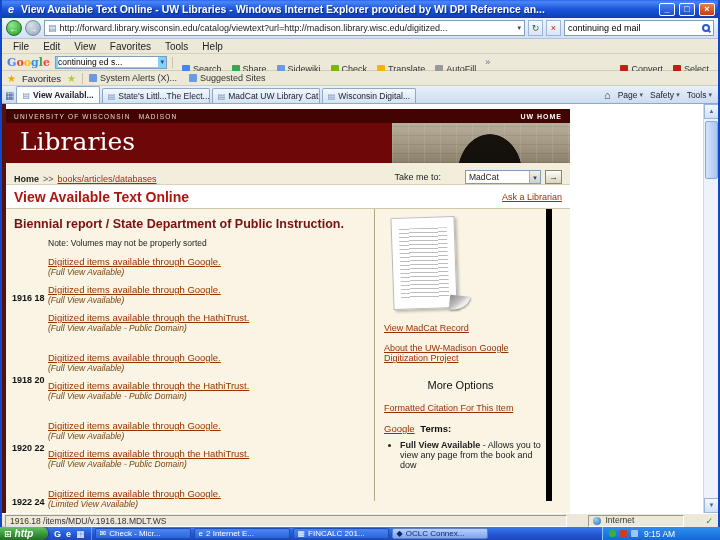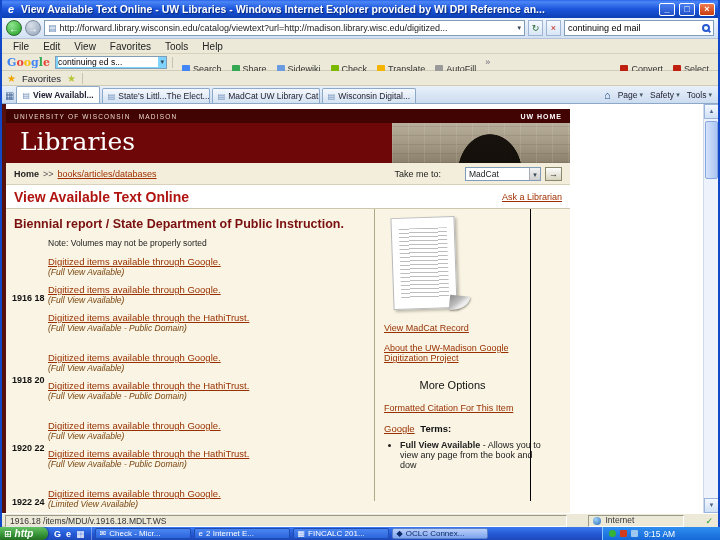--- a/index.html
+++ b/index.html
@@ -86,21 +86,21 @@
   .uwhome{margin-left:auto;color:#fff;font-weight:bold;font-size:7px;letter-spacing:1px;}
   .banner-main{height:40px;position:relative;}
   .libname{font-family:"DejaVu Serif","Liberation Serif",serif;font-size:25px;color:#fff;padding-left:14px;line-height:38px;}
   .photo{position:absolute;right:0;top:0;width:178px;height:40px;
     background:
       radial-gradient(ellipse 58px 72px at 55% 128%, rgba(10,6,2,.92) 0 55%, transparent 56%),
       repeating-linear-gradient(90deg, rgba(255,255,255,.10) 0 1px, transparent 1px 16px),
       repeating-linear-gradient(0deg, rgba(0,0,0,.08) 0 1px, transparent 1px 9px),
       linear-gradient(180deg,#b7ae9b 0%,#a0957f 60%,#8a7f6a 100%);}
 
-  .crumbrow{width:564px;height:22px;background:#f3eedb;border-bottom:1px solid #d8d2ba;display:flex;align-items:center;padding:0 8px;font-size:9px;color:#222;}
+  .crumbrow{width:564px;height:22px;background:#f3eedb;border-bottom:1px solid #d8d2ba;display:flex;align-items:flex-end;padding:0 8px;font-size:9px;color:#222;}
   .crumb-home{font-weight:bold;}
   .crumb-sep{margin:0 4px;color:#555;}
   .crumb-link{color:#a03000;text-decoration:underline;}
   .takeme{margin-left:auto;display:flex;align-items:center;gap:4px;}
   .dropdown{width:76px;height:14px;border:1px solid #7f9db9;background:#fff;display:flex;align-items:center;font-size:8.5px;margin-left:20px;}
   .dropdown .dval{flex:1;padding:0 3px;}
   .dropdown .darr{width:11px;height:100%;background:linear-gradient(#f2f2f2,#cfcfcf);border-left:1px solid #aab;text-align:center;font-size:7px;line-height:13px;color:#345;}
   .gobtn{width:17px;height:14px;border:1px solid #8a8a6a;background:linear-gradient(#fdfdfb,#d8d4c0);font-size:9px;line-height:12px;text-align:center;color:#333;}
 
   .titlerow{width:564px;height:24px;background:#fff;border-bottom:1px solid #cfc7ad;display:flex;align-items:center;padding:0 8px;}
@@ -111,21 +111,21 @@
   .doc-heading{margin:8px 0 6px 8px;width:350px;color:#7a1010;font-weight:bold;font-size:12.5px;line-height:1.2;}
   .note{margin:0 0 8px 42px;font-size:8.5px;color:#1a1a1a;}
   .volumes{margin-left:6px;width:360px;}
   .vol-group{display:flex;margin-bottom:12px;}
   .vol-year{flex:0 0 36px;display:flex;align-items:center;font-weight:bold;font-size:9px;color:#111;}
   .vol-entries{flex:1;}
   .entry{margin-bottom:7px;}
   .entry-link{display:inline-block;color:#993000;text-decoration:underline;font-size:9.5px;cursor:pointer;}
   .entry-note{font-style:italic;font-size:8.5px;color:#7a4510;}
 
-  .sidebar{position:absolute;left:368px;top:0;bottom:12px;width:157px;border-left:1px solid #aea984;border-right:1px solid #000000;padding:6px 9px 0;}
+  .sidebar{position:absolute;left:368px;top:0;bottom:12px;width:178px;border-left:1px solid #aea984;border-right:6px solid #000000;padding:6px 9px 0;}
   .thumb{width:64px;height:92px;background:#fff;border:1px solid #b8b8b8;box-shadow:2px 2px 3px rgba(0,0,0,.25);transform:rotate(-2deg);
     margin:2px 0 14px 8px;position:relative;}
   .thumb::before{content:"";position:absolute;left:7px;right:7px;top:10px;bottom:10px;
     background:repeating-linear-gradient(180deg,#bdbdbd 0 1px,transparent 1px 4px);}
   .curl{position:absolute;right:-13px;bottom:-4px;width:20px;height:15px;border-radius:0 0 100% 0;transform:rotate(8deg);
     background:linear-gradient(315deg,#ececec 0 40%,#bdbdbd 60%,#8c8c8c 100%);box-shadow:1px 1px 2px rgba(0,0,0,.35);}
   .side-link{display:block;color:#993000;text-decoration:underline;font-size:9px;margin-bottom:10px;width:150px;cursor:pointer;}
   .more-options{font-size:11px;font-weight:normal;color:#111;text-align:center;margin:16px 0 12px;}
   .terms-line{font-size:9.5px;margin-bottom:6px;}
   .terms-line .glink{color:#993000;text-decoration:underline;cursor:pointer;}
@@ -263,20 +263,32 @@
           <span>Select</span>
         </div>
       </div>
   </div>
 
   <div class="favbar">
     <span class="star">★</span>
     <span class="fav-label">Favorites</span>
     <span class="star" style="color:#b9c63a;">★</span>
     <div class="vsep"></div>
+    <div style="display:flex;gap:12px;">
+
+        <div class="fav-item">
+          <span class="fic"></span>
+          <span>System Alerts (X)...</span>
+        </div>
+
+        <div class="fav-item">
+          <span class="fic"></span>
+          <span>Suggested Sites</span>
+        </div>
+      </div>
   </div>
 
   <div class="tabbar">
     <span class="quicktabs">▦</span>
     <div class="tabs">
 
         <div class="tab">
           <span class="ticon">▤</span>
           <span>View Availabl...</span>
         </div>

